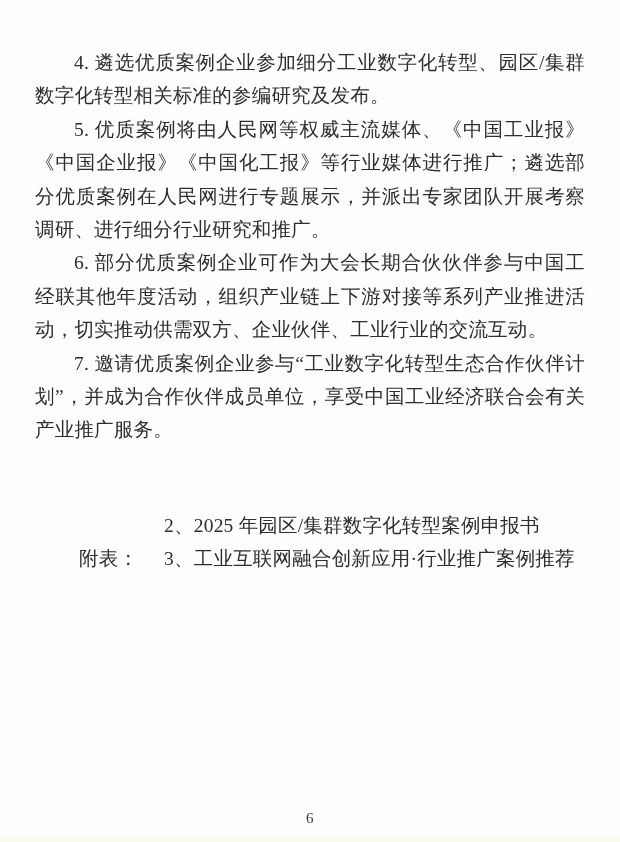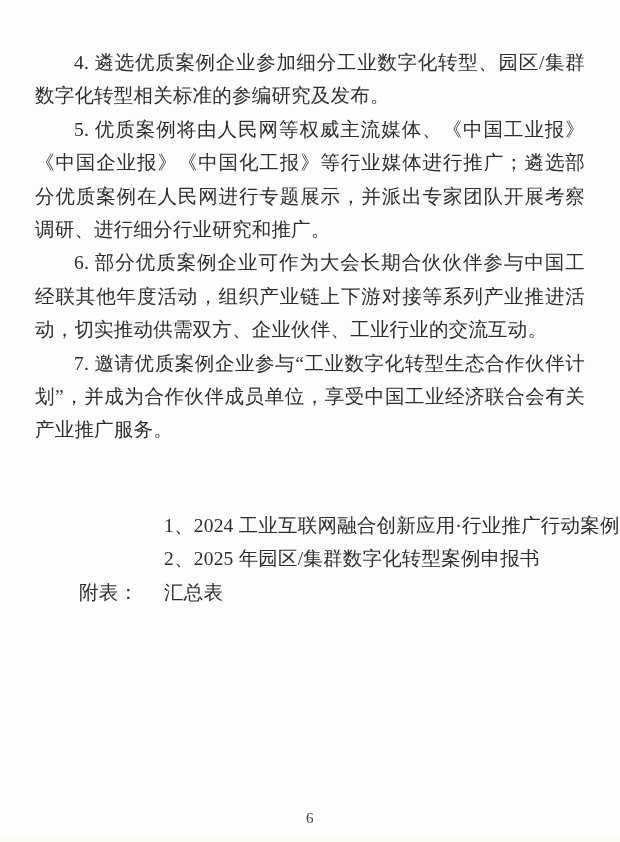--- a/index.html
+++ b/index.html
@@ -80,23 +80,22 @@
 
     <p class="para">5. 优质案例将由人民网等权威主流媒体、《中国工业报》《中国企业报》《中国化工报》等行业媒体进行推广；遴选部分优质案例在人民网进行专题展示，并派出专家团队开展考察调研、进行细分行业研究和推广。</p>
 
     <p class="para">6. 部分优质案例企业可作为大会长期合伙伙伴参与中国工经联其他年度活动，组织产业链上下游对接等系列产业推进活动，切实推动供需双方、企业伙伴、工业行业的交流互动。</p>
 
     <p class="para">7. 邀请优质案例企业参与“工业数字化转型生态合作伙伴计划”，并成为合作伙伴成员单位，享受中国工业经济联合会有关产业推广服务。</p>
 
     <div class="appendix">
       <span class="appendix-label">附表：</span>
       <div class="appendix-items">
-        <div class="appendix-line">1、2024 工业互联网融合创新应用·行业推广行动案例</div>
         <div class="appendix-line">2、2025 年园区/集群数字化转型案例申报书</div>
-        <div class="appendix-line">汇总表</div>
+        <div class="appendix-line">3、工业互联网融合创新应用·行业推广案例推荐</div>
       </div>
     </div>
 
   </div>
 
   <div class="page-number">6</div>
 
   <div class="scan-edge"></div>
 </div>
 

